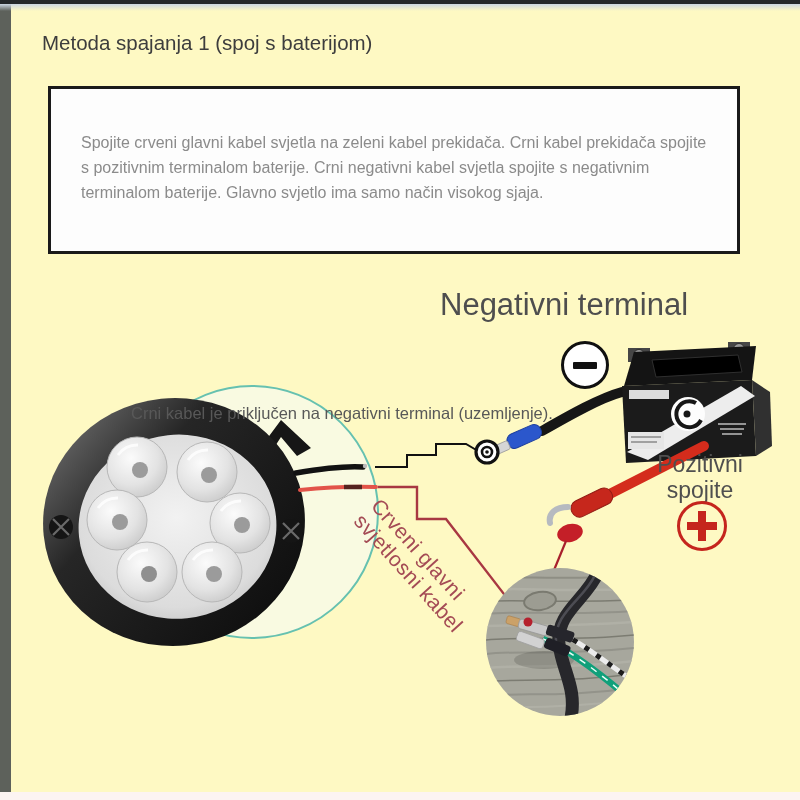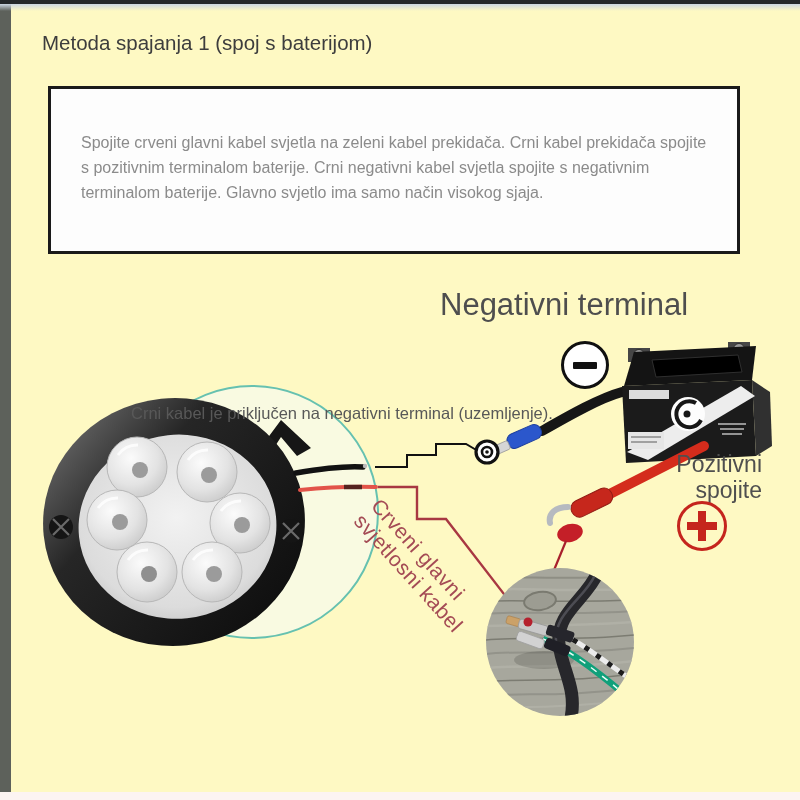--- a/index.html
+++ b/index.html
@@ -15,21 +15,21 @@
 
   
   .page-title{position:absolute;left:42px;top:31px;font-size:20.5px;color:#3d3d3d;z-index:10;}
   .instruction-box{position:absolute;left:48px;top:86px;width:692px;height:168px;
                    border:3px solid #1a1a1a;background:#fdfdfd;box-sizing:border-box;z-index:5;}
   .instruction-text{margin:41px 30px 0;text-align:left;color:#8b8b8b;
                     font-size:16px;line-height:25px;}
   .neg-heading{position:absolute;left:440px;top:287px;width:304px;
                font-size:31px;color:#4e4e4e;z-index:10;}
   .ground-caption{position:absolute;left:131px;top:372px;font-size:16.5px;color:#585858;z-index:10;margin-top:32px;}
-  .pos-label{position:absolute;left:638px;top:451px;width:124px;text-align:right;
+  .pos-label{position:absolute;left:638px;top:451px;width:124px;text-align:center;
              font-size:23px;line-height:26px;color:#4f4f4f;z-index:10;}
   .red-cable-label{position:absolute;left:384px;top:494px;transform:rotate(48deg);
                    transform-origin:0 0;font-size:21px;line-height:23px;letter-spacing:.5px;
                    color:#a44b55;white-space:nowrap;z-index:15;}
 
   
   .minus-badge{position:absolute;left:561px;top:341px;width:42px;height:42px;background:#fff;
                border:3.5px solid #101010;border-radius:50%;z-index:12;}
   .minus-badge .bar{position:absolute;left:50%;top:50%;width:24px;height:7px;margin:-3.5px 0 0 -12px;
                     background:#101010;border-radius:1px;}

